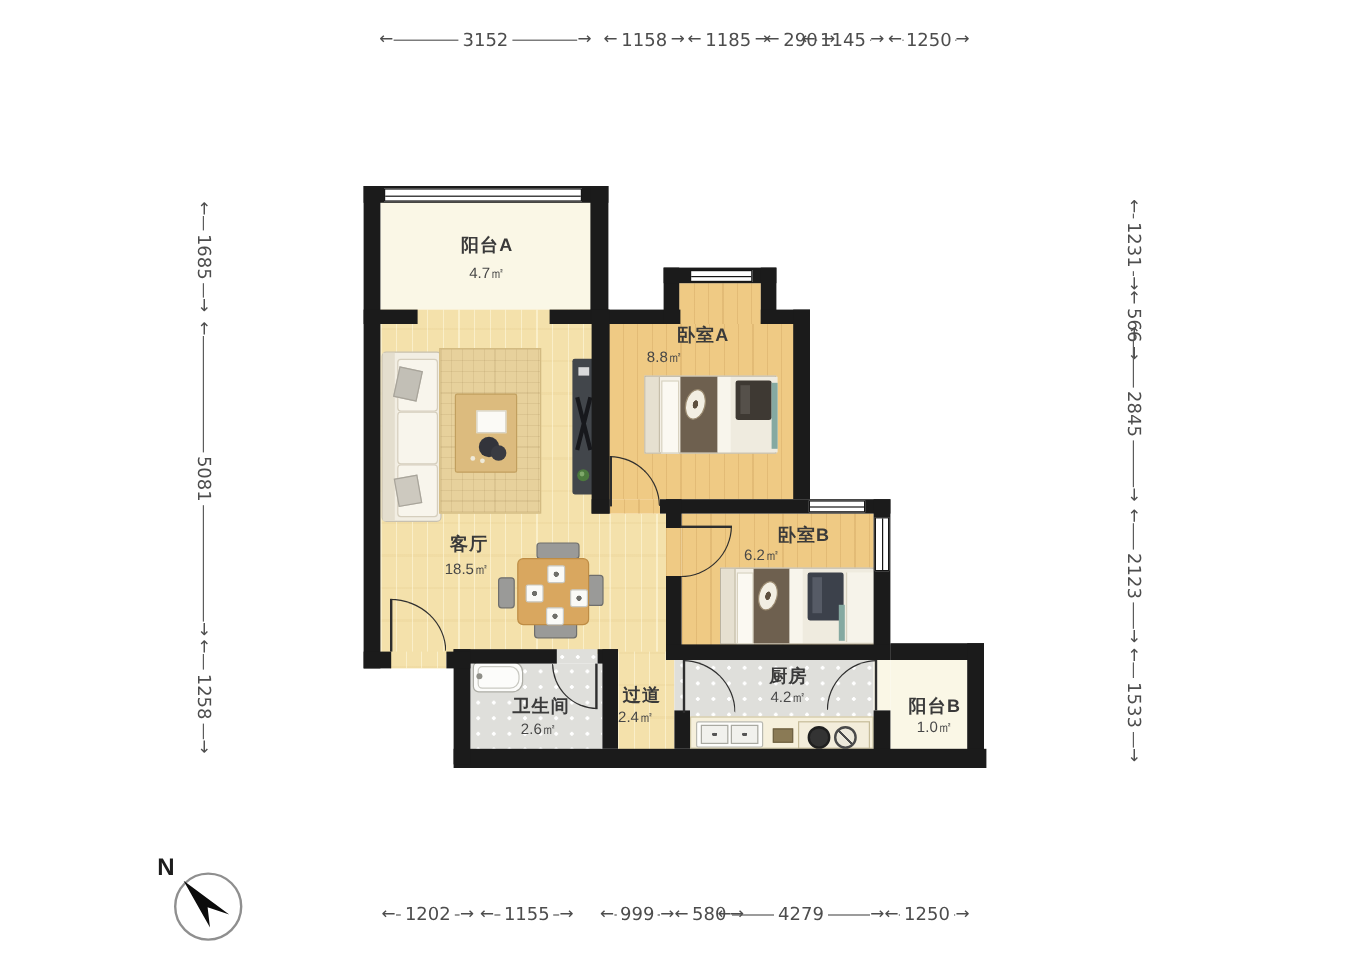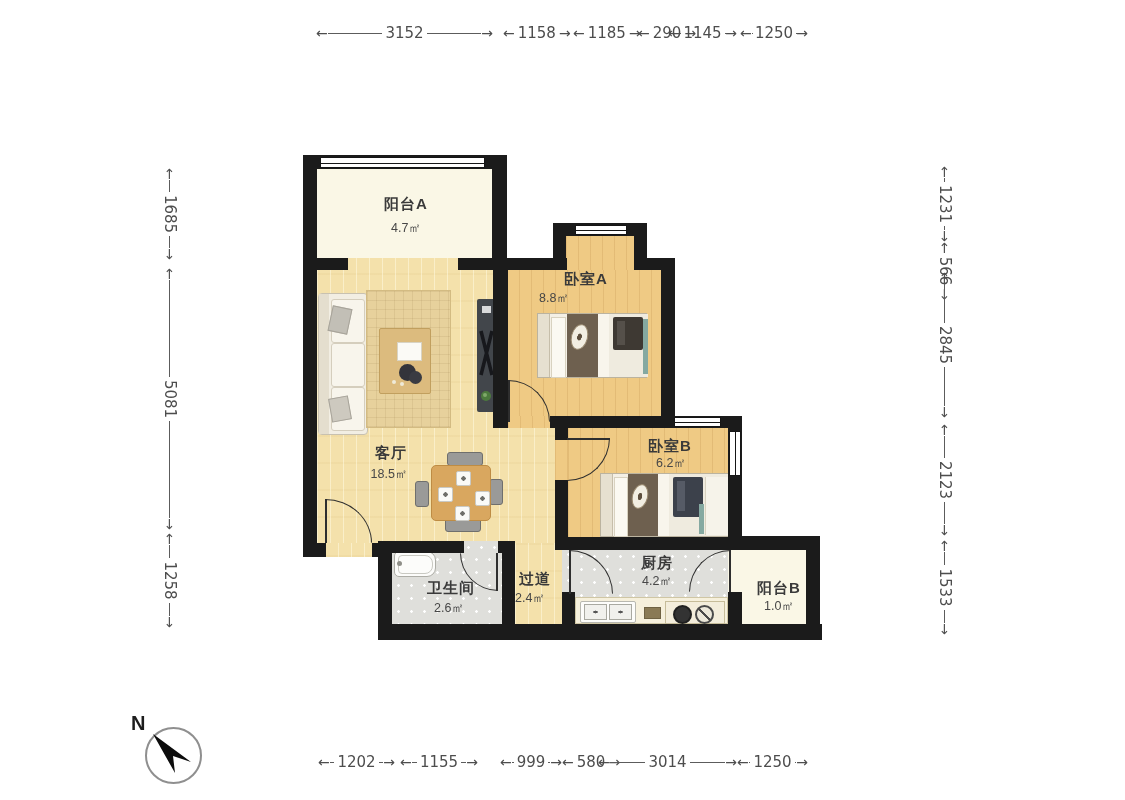--- a/index.html
+++ b/index.html
@@ -227,21 +227,21 @@
       <div class="leaf"></div>
     </div>
 
   <div class="rname" style="left:406px;top:195px">阳台A</div>
   <div class="rarea" style="left:406px;top:220px">4.7㎡</div>
   <div class="rname" style="left:586px;top:270px">卧室A</div>
   <div class="rarea" style="left:554px;top:290px">8.8㎡</div>
   <div class="rname" style="left:391px;top:444px">客厅</div>
   <div class="rarea" style="left:389px;top:466px">18.5㎡</div>
   <div class="rname" style="left:670px;top:437px">卧室B</div>
-  <div class="rarea" style="left:671px;top:455px">6.2㎡</div>
+  <div class="rarea" style="left:635px;top:455px">6.2㎡</div>
   <div class="rname" style="left:451px;top:579px">卫生间</div>
   <div class="rarea" style="left:449px;top:600px">2.6㎡</div>
   <div class="rname" style="left:535px;top:570px">过道</div>
   <div class="rarea" style="left:530px;top:590px">2.4㎡</div>
   <div class="rname" style="left:657px;top:554px">厨房</div>
   <div class="rarea" style="left:657px;top:573px">4.2㎡</div>
   <div class="rname" style="left:779px;top:579px">阳台B</div>
   <div class="rarea" style="left:779px;top:598px">1.0㎡</div>
 
   <div class="dim" style="left:316px;top:24px;width:177px">
@@ -286,21 +286,21 @@
   <div class="dim" style="left:500px;top:753px;width:62px">
       <i class="ln"></i>
       <b>999</b>
       <i class="ln"></i>
     </div>
   <div class="dim" style="left:562px;top:753px;width:36px">
       <b>580</b>
     </div>
   <div class="dim" style="left:598px;top:753px;width:139px">
       <i class="ln"></i>
-      <b>3014</b>
+      <b>4279</b>
       <i class="ln"></i>
     </div>
   <div class="dim" style="left:737px;top:753px;width:71px">
       <i class="ln"></i>
       <b>1250</b>
       <i class="ln"></i>
     </div>
 
   <div class="dim v" style="left:179px;top:168px;width:92px">
       <i class="ln"></i>

